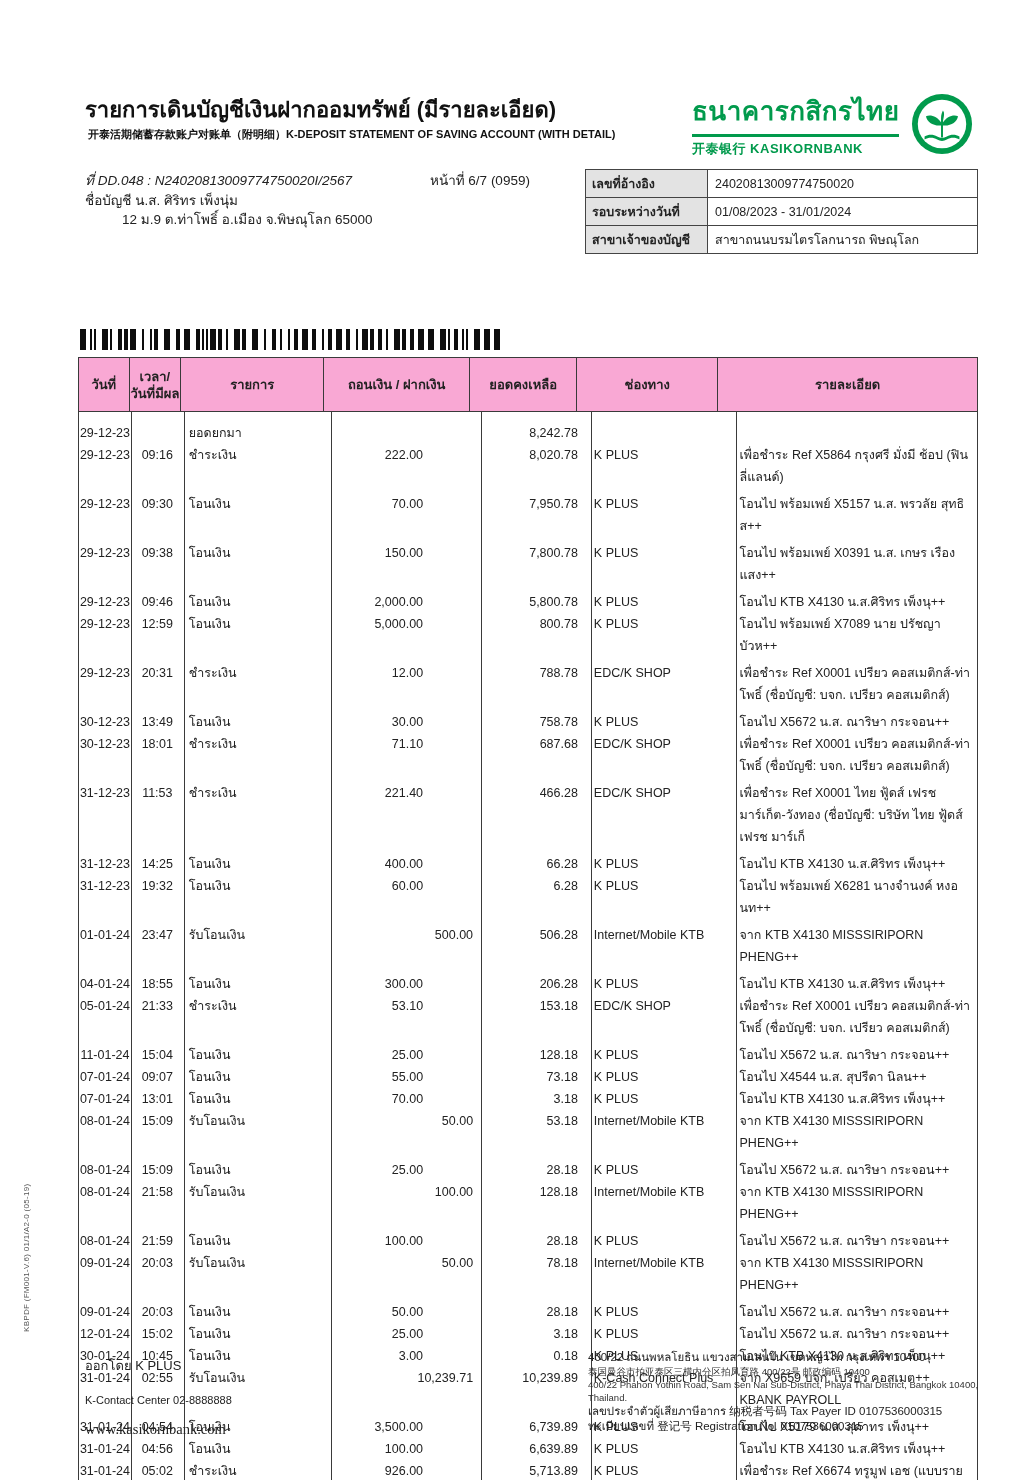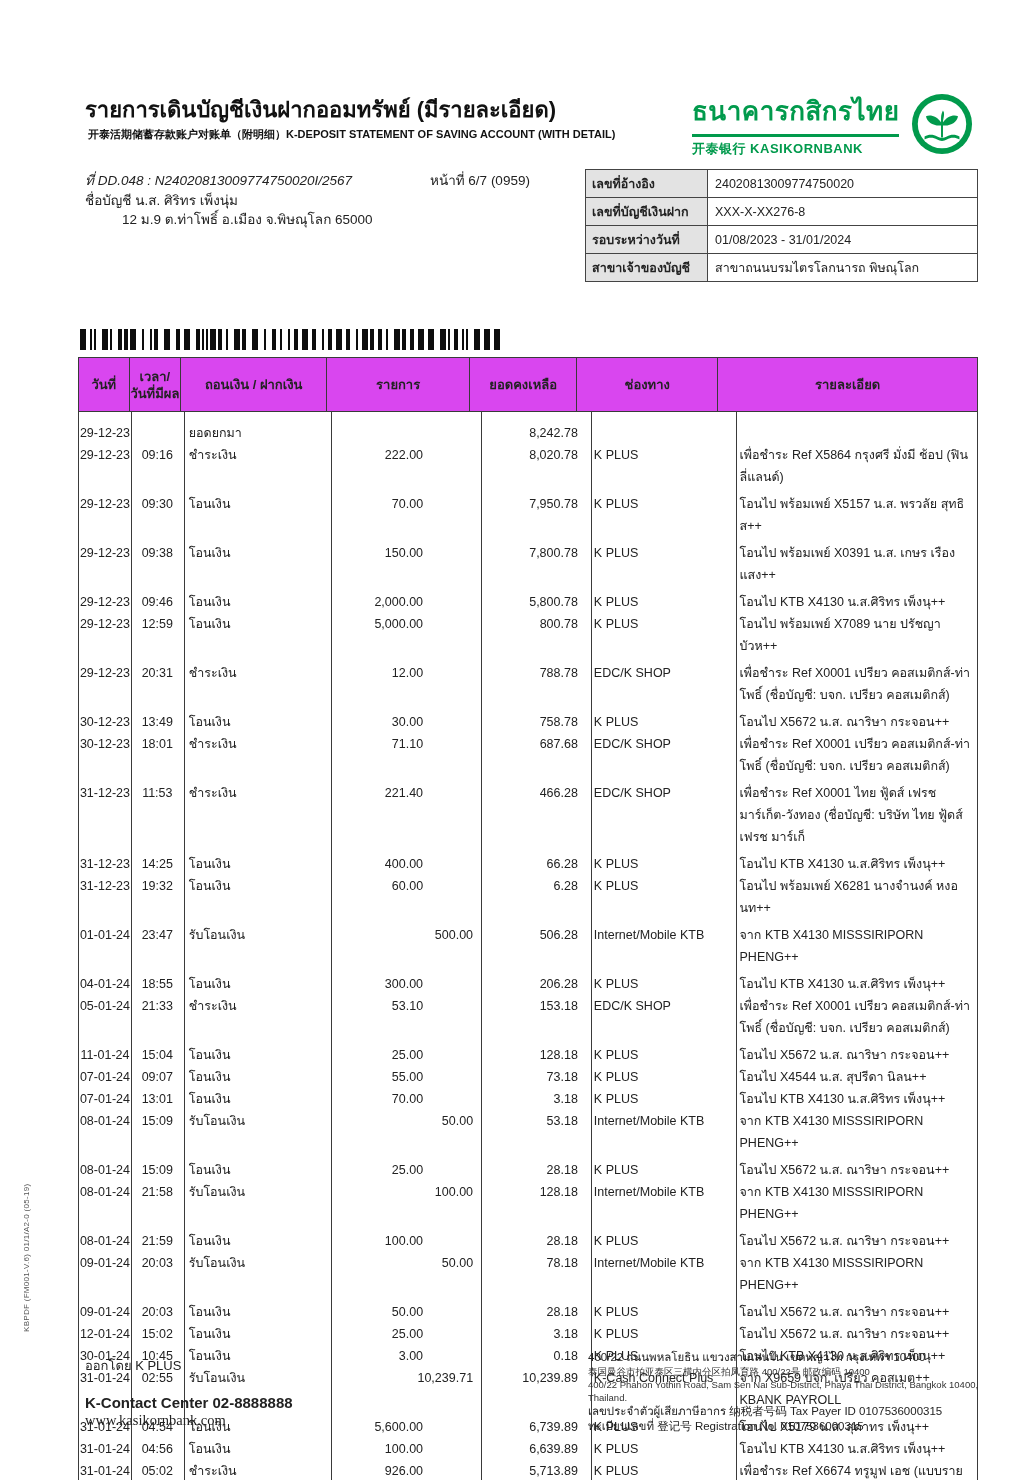--- a/index.html
+++ b/index.html
@@ -33,21 +33,21 @@
                 padding:4px 5px 3px 6px; border-right:1px solid #444; }
   .info-value { flex:1; font-size:12.5px; padding:4px 5px 3px 7px; background:#fff; }
 
   
   .barcode { position:absolute; left:80px; top:329px; width:422px; height:21px;
              display:flex; align-items:stretch; overflow:hidden; }
   .barcode .bar { height:100%; }
 
   
   .txn-table { position:absolute; left:78px; top:357px; width:900px; border:1.5px solid #3a3a3a; }
-  .txn-header { display:flex; background:#d946ef; border-bottom:1px solid #3a3a3a; height:54px; }
+  .txn-header { display:flex; background:#f9a8d4; border-bottom:1px solid #3a3a3a; height:54px; }
   .hdr-cell { display:flex; align-items:center; justify-content:center; text-align:center;
               font-size:13px; font-weight:bold; border-right:1px solid #3a3a3a;
               white-space:pre-line; line-height:17px; }
   .hdr-cell:last-child { border-right:none; }
   .txn-body { position:relative; padding:10px 0 8px 0; background:#fff; }
   .vline { position:absolute; top:0; bottom:0; width:1px; background:#3a3a3a; }
   .txn-row { display:flex; align-items:flex-start; min-height:22px; position:relative; }
   .cell { font-size:12.5px; line-height:22px; }
   .c-date { width:52px; text-align:center; }
   .c-time { width:53px; text-align:center; }
@@ -60,21 +60,21 @@
   .c-channel { width:145px; padding-left:4px; }
   .c-detail { width:243px; padding-left:5px; padding-right:3px; word-wrap:break-word; }
 
   
   .w-date{width:52px}.w-time{width:53px}.w-desc{width:147px}.w-amount{width:150px}
   .w-balance{width:110px}.w-channel{width:145px}.w-detail{width:266px}
 
   
   .footer-left { position:absolute; left:85px; top:1355px; font-size:13px; }
   .issued-by { font-size:13px; margin-bottom:18px; }
-  .contact { font-size:15px; font-weight:bold; margin-bottom:1px; }
+  .contact { font-size:11px; font-weight:normal; margin-bottom:15px; }
   .website { font-size:14.5px;font-family:Liberation Serif, serif; }
   .footer-right { position:absolute; left:588px; top:1350px; font-size:11.5px; line-height:15px; color:#222; }
   .fr-cn, .fr-en { font-size:9.5px; line-height:13px; color:#333; }
 
   .side-code { position:absolute; left:22px; top:1332px; transform-origin:0 0;
                transform:rotate(-90deg); font-size:8px; color:#555; white-space:nowrap;
                letter-spacing:0.3px; }
 </style>
 </head>
 <body>
@@ -102,24 +102,20 @@
       <path class="brand-fill" d="M14 45 C18 42.5 23 42.5 27 45 C30.3 47 33.7 47 37 45 C41 42.5 46 42.5 50 45 L50 48 C46 45.5 41 45.5 37 48 C33.7 50 30.3 50 27 48 C23 45.5 18 45.5 14 48 Z" fill="#019a4c"></path>
     </svg>
   </div>
 
   <div class="info-table">
     <div class="info-row">
       <div class="info-label">เลขที่อ้างอิง</div>
       <div class="info-value">24020813009774750020</div>
     </div>
     <div class="info-row">
-      <div class="info-label">เลขที่บัญชีเงินฝาก</div>
-      <div class="info-value">XXX-X-XX276-8</div>
-    </div>
-    <div class="info-row">
       <div class="info-label">รอบระหว่างวันที่</div>
       <div class="info-value">01/08/2023 - 31/01/2024</div>
     </div>
     <div class="info-row">
       <div class="info-label">สาขาเจ้าของบัญชี</div>
       <div class="info-value">สาขาถนนบรมไตรโลกนารถ พิษณุโลก</div>
     </div>
   </div>
 
   <div class="barcode">
@@ -226,22 +222,22 @@
       <div class="bar" style="width: 6px; background: rgb(13, 13, 13);"></div>
       <div class="bar" style="width: 4px; background: rgb(255, 255, 255);"></div>
       <div class="bar" style="width: 6px; background: rgb(13, 13, 13);"></div>
     </div>
 
   <div class="txn-table">
     <div class="txn-header">
       <div class="hdr-cell w-date">วันที่</div>
       <div class="hdr-cell w-time">เวลา/
 วันที่มีผล</div>
+      <div class="hdr-cell w-desc">รายการ</div>
       <div class="hdr-cell w-amount">ถอนเงิน / ฝากเงิน</div>
-      <div class="hdr-cell w-desc">รายการ</div>
       <div class="hdr-cell w-balance">ยอดคงเหลือ</div>
       <div class="hdr-cell w-channel">ช่องทาง</div>
       <div class="hdr-cell w-detail">รายละเอียด</div>
     </div>
     <div class="txn-body">
         <div class="txn-row">
           <div class="cell c-date">29-12-23</div>
           <div class="cell c-time"></div>
           <div class="cell c-desc">ยอดยกมา</div>
           <div class="cell c-amount"></div>
@@ -533,21 +529,21 @@
           </div>
           <div class="cell c-balance">10,239.89</div>
           <div class="cell c-channel">K-Cash Connect Plus</div>
           <div class="cell c-detail">จาก X9659 บจก. เปรียว คอสเมต++ KBANK PAYROLL</div>
         </div>
         <div class="txn-row">
           <div class="cell c-date">31-01-24</div>
           <div class="cell c-time">04:54</div>
           <div class="cell c-desc">โอนเงิน</div>
           <div class="cell c-amount">
-            <span class="withdraw">5,600.00</span>
+            <span class="withdraw">3,500.00</span>
           </div>
           <div class="cell c-balance">6,739.89</div>
           <div class="cell c-channel">K PLUS</div>
           <div class="cell c-detail">โอนไป X5179 น.ส. สุดาทร เพ็งนุ++</div>
         </div>
         <div class="txn-row">
           <div class="cell c-date">31-01-24</div>
           <div class="cell c-time">04:56</div>
           <div class="cell c-desc">โอนเงิน</div>
           <div class="cell c-amount">

